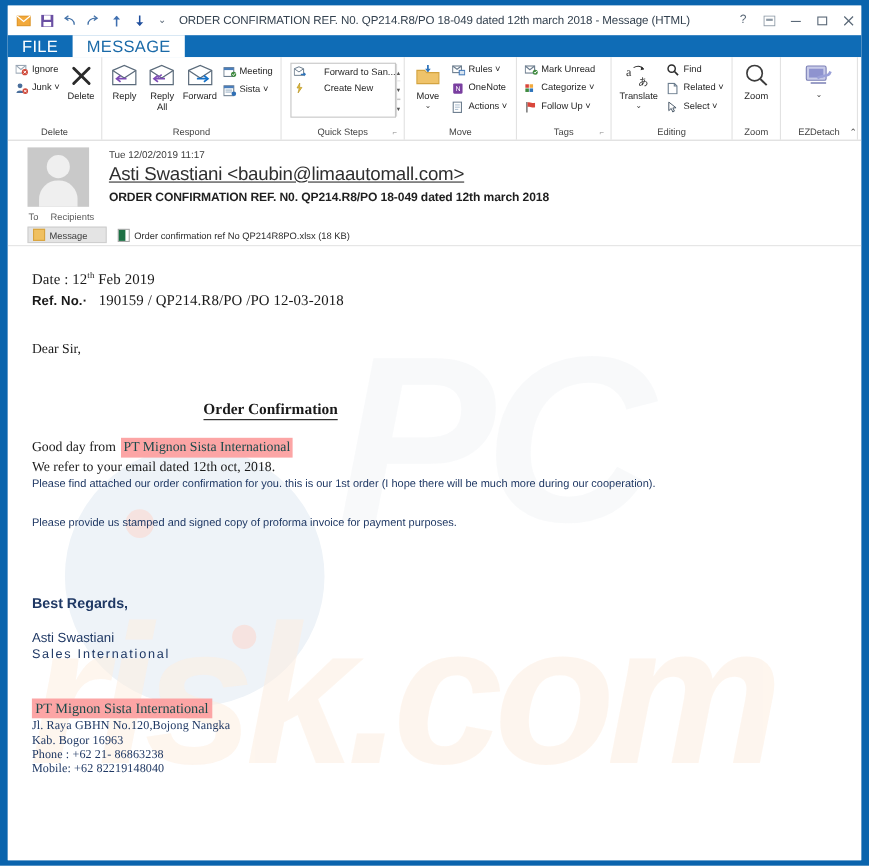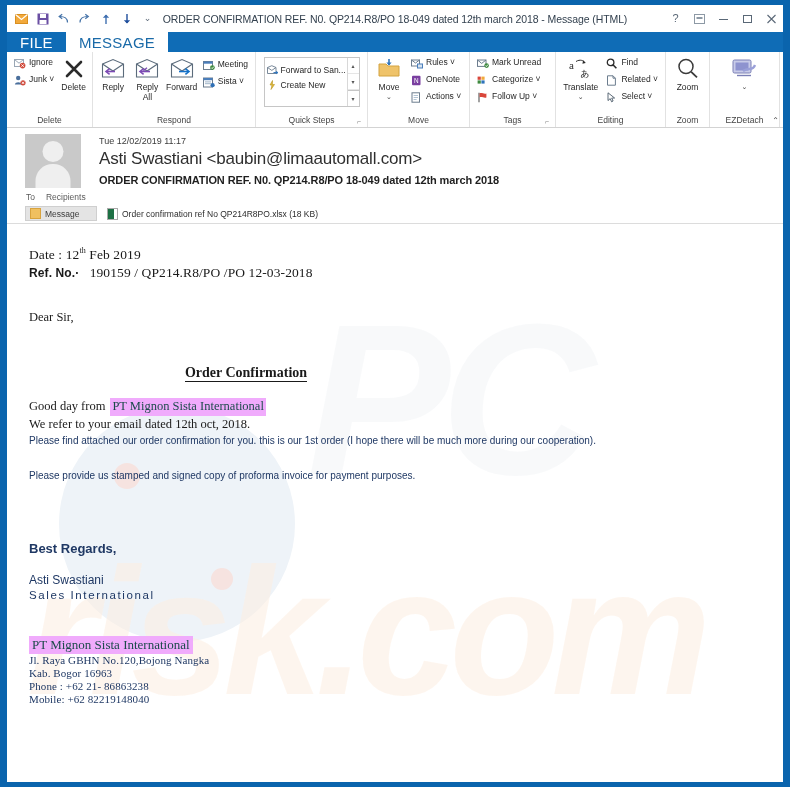--- a/index.html
+++ b/index.html
@@ -167,21 +167,21 @@
   
   .qs-box {
     border: 1px solid #c6c6c6;
     width: 96px; height: 50px;
     display: flex;
     margin-top: 2px;
     box-sizing: border-box;
     background: #fff;
   }
   .qs-list { flex: 1; padding: 2px 0 0 2px; }
-  .qs-item { display: flex; align-items: flex-end; gap: 3px; height: 15px; font-size: 8.5px; white-space: nowrap; }
+  .qs-item { display: flex; align-items: flex-start; gap: 17px; height: 15px; font-size: 8.5px; white-space: nowrap; }
   .qs-scroll { width: 11px; border-left: 1px solid #d8d8d8; display: flex; flex-direction: column; }
   .qs-arrow { flex: 1; display: flex; align-items: center; justify-content: center; font-size: 6px; color: #555; border-bottom: 1px solid #e6e6e6; }
   .qs-arrow:last-child { border-bottom: none; border-top: 1px solid #c6c6c6; }
 
   #ribbon-collapse {
     position: absolute;
     right: 4px; bottom: 2px;
     font-size: 8px; color: #444;
   }
 
@@ -233,20 +233,21 @@
     left: 92px; top: 8px;
     right: 10px;
   }
   #hdr-date { font-size: 9px; color: #3c3c3c; }
   #hdr-from {
     font-size: 17px;
     color: #2f2f2f;
     margin-top: 3px;
     letter-spacing: -0.2px;
     font-weight: 400;
+    text-decoration: underline;
   }
   #hdr-subject {
     font-size: 11px;
     color: #1f1f1f;
     margin-top: 5px;
     font-weight: 600;
     letter-spacing: -0.1px;
   }
 
   
@@ -344,21 +345,21 @@
   #greeting {
     font-family: "Liberation Serif", serif;
     font-size: 12.5px;
     color: #1a1a1a;
     margin-top: 17px;
     display: flex;
     align-items: baseline;
     gap: 5px;
   }
   .hl {
-    background: #f0abfc;
+    background: #fca5a5;
     color: #1b4a4a;
     padding: 1px 2px 2px 2px;
     font-family: "Liberation Serif", serif;
   }
   #refer {
     font-family: "Liberation Serif", serif;
     font-size: 12.5px;
     color: #1a1a1a;
     margin-top: 1px;
   }

